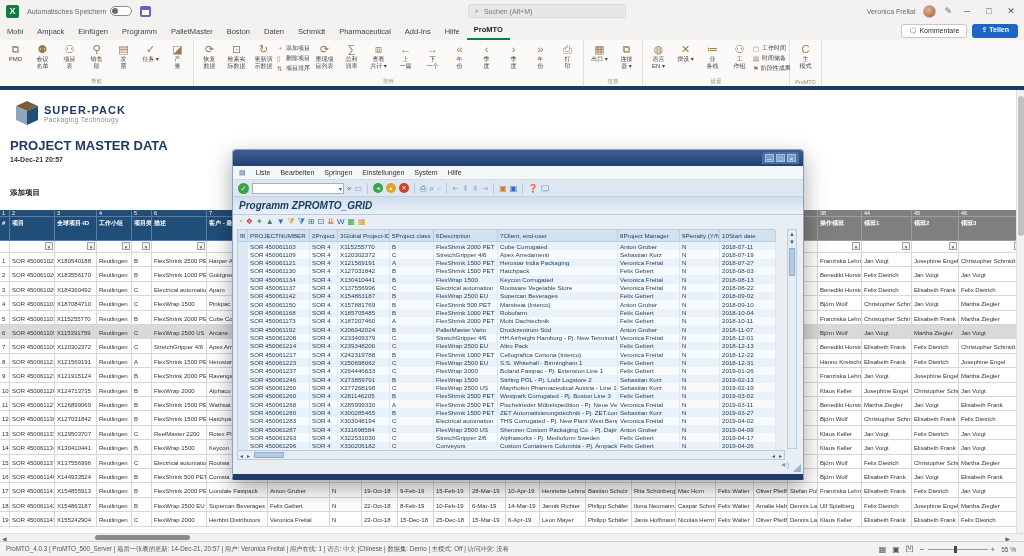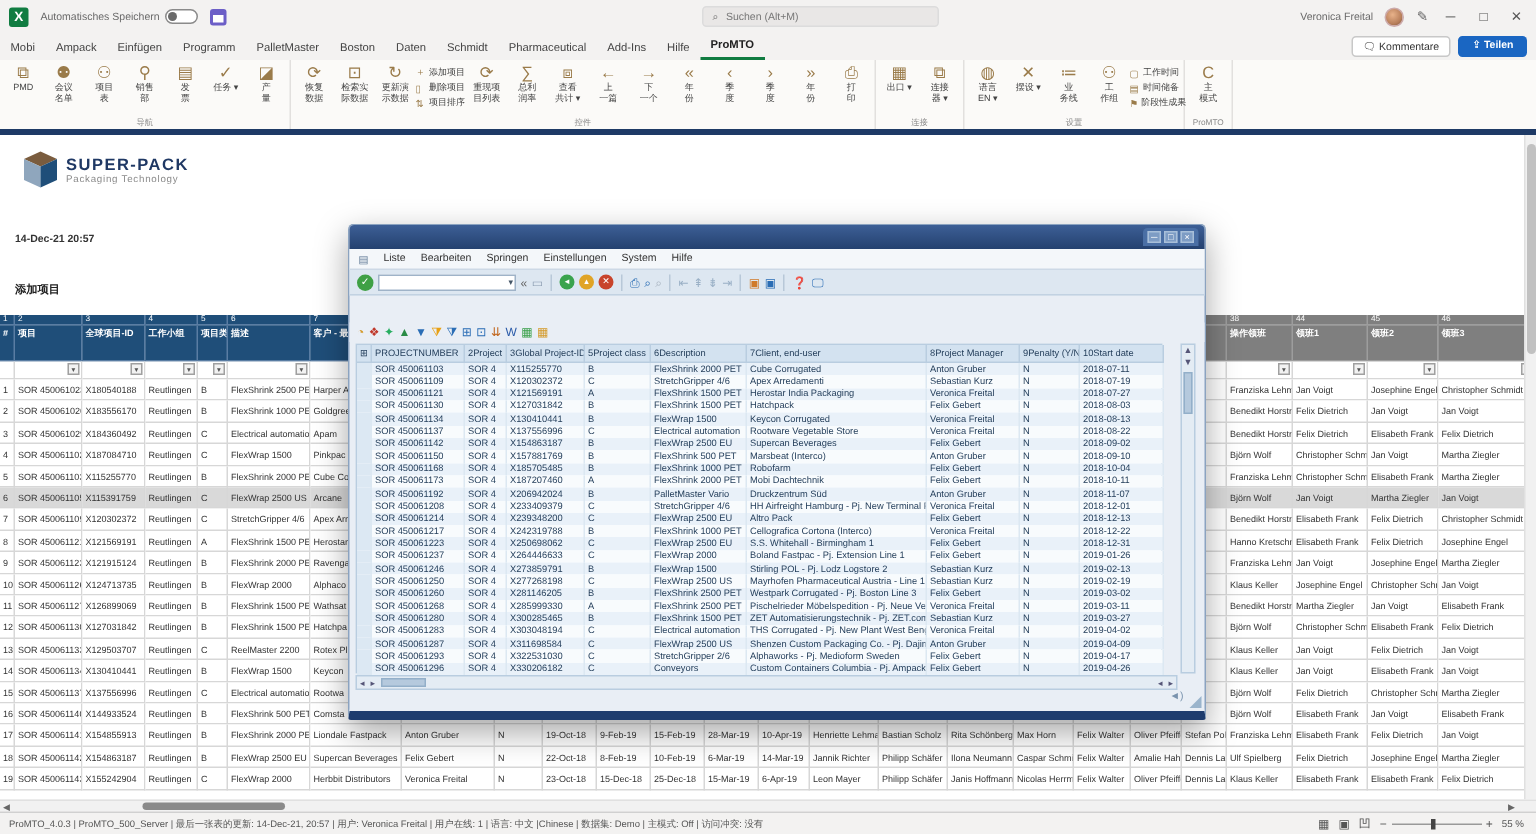--- a/index.html
+++ b/index.html
@@ -354,20 +354,21 @@
       <svg viewBox="0 0 34 30">
         <polygon points="6,8 17,3 28,8 17,13" fill="#7a5c3e"></polygon>
         <polygon points="6,8 17,13 17,27 6,22" fill="#8fa6bd"></polygon>
         <polygon points="28,8 17,13 17,27 28,22" fill="#1f4e79"></polygon>
       </svg>
       <div>
         <div class="logo-text1">SUPER-PACK</div>
         <div class="logo-text2">Packaging Technology</div>
       </div>
     </div>
+    <div id="sheet-title">PROJECT MASTER DATA</div>
     <div id="sheet-datetime">14-Dec-21 20:57</div>
     <div id="sheet-section">添加项目</div>
     <div id="bgtable">
         <div class="bgcell bgnum" style="left: 0px; top: 0px; width: 10px; height: 7px; line-height: 6px;">1</div>
         <div class="bgcell bgnum" style="left: 10px; top: 0px; width: 45px; height: 7px; line-height: 6px;">2</div>
         <div class="bgcell bgnum" style="left: 55px; top: 0px; width: 42px; height: 7px; line-height: 6px;">3</div>
         <div class="bgcell bgnum" style="left: 97px; top: 0px; width: 35px; height: 7px; line-height: 6px;">4</div>
         <div class="bgcell bgnum" style="left: 132px; top: 0px; width: 20px; height: 7px; line-height: 6px;">5</div>
         <div class="bgcell bgnum" style="left: 152px; top: 0px; width: 55px; height: 7px; line-height: 6px;">6</div>
         <div class="bgcell bgnum" style="left: 207px; top: 0px; width: 61px; height: 7px; line-height: 6px;">7</div>
@@ -976,20 +977,23 @@
       <span class="sap-tbi" style="color:#9ab0c6">⇞</span>
       <span class="sap-tbi" style="color:#9ab0c6">⇟</span>
       <span class="sap-tbi" style="color:#9ab0c6">⇥</span>
       <span class="sap-sep"></span>
       <span class="sap-tbi" style="color:#d07a2a">▣</span>
       <span class="sap-tbi" style="color:#2a6db5">▣</span>
       <span class="sap-sep"></span>
       <span class="sap-tbi" style="color:#2a6db5">❓</span>
       <span class="sap-tbi" style="color:#2a6db5">🖵</span>
     </div>
+    <div id="sap-titlestrip">
+      <span id="sap-prog-title">Programm ZPROMTO_GRID</span>
+    </div>
     <div id="sap-alvbar">
         <span class="alv-icon" style="color: rgb(212, 154, 42);">◔</span>
         <span class="alv-icon" style="color: rgb(192, 57, 43);">❖</span>
         <span class="alv-icon" style="color: rgb(39, 174, 96);">✦</span>
         <span class="alv-icon" style="color: rgb(42, 140, 70);">▲</span>
         <span class="alv-icon" style="color: rgb(42, 109, 181);">▼</span>
         <span class="alv-icon" style="color: rgb(232, 160, 19);">⧩</span>
         <span class="alv-icon" style="color: rgb(42, 109, 181);">⧩</span>
         <span class="alv-icon" style="color: rgb(42, 109, 181);">⊞</span>
         <span class="alv-icon" style="color: rgb(42, 109, 181);">⊡</span>

